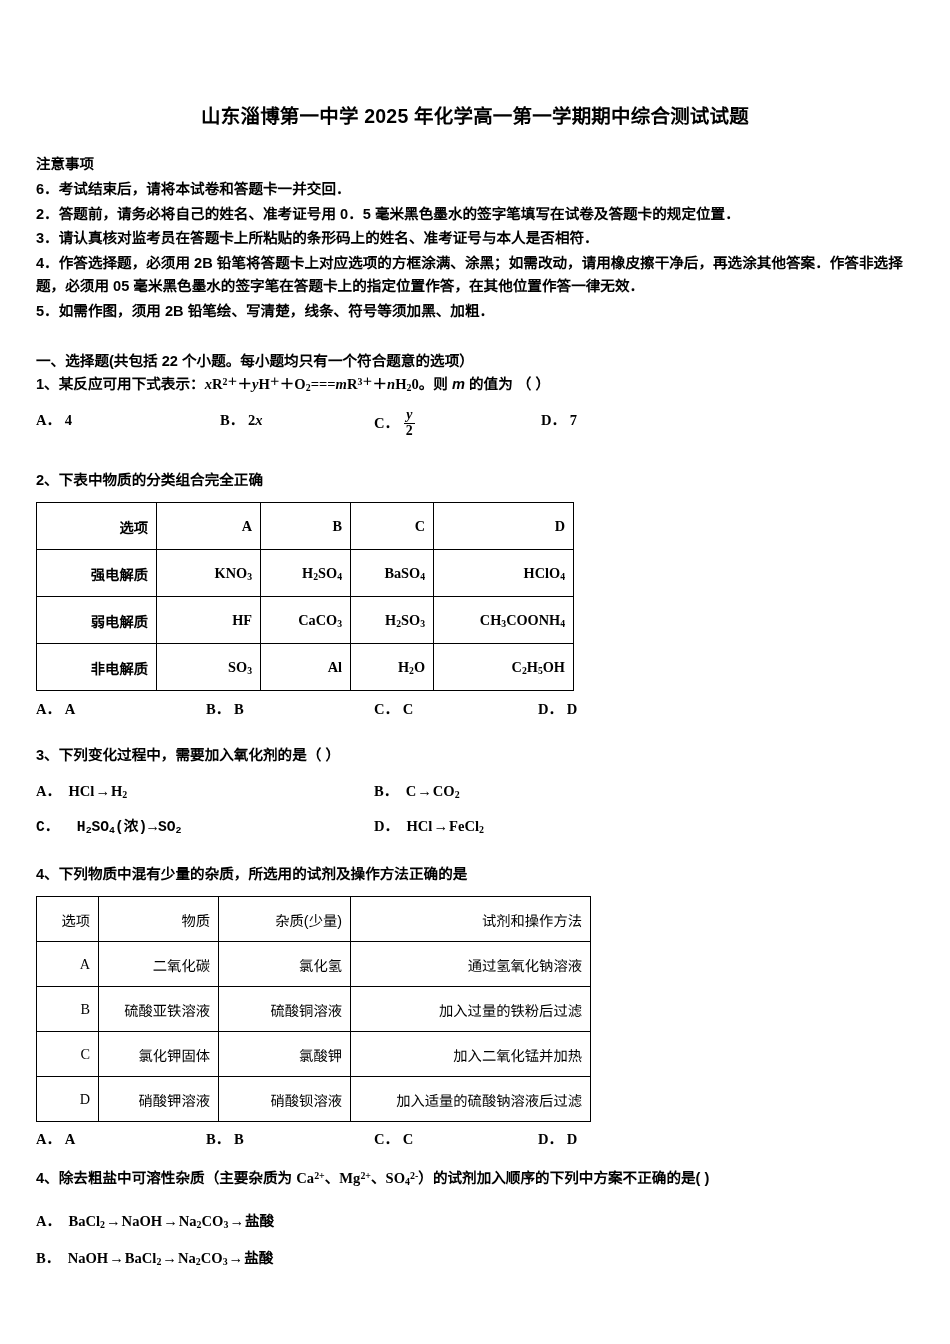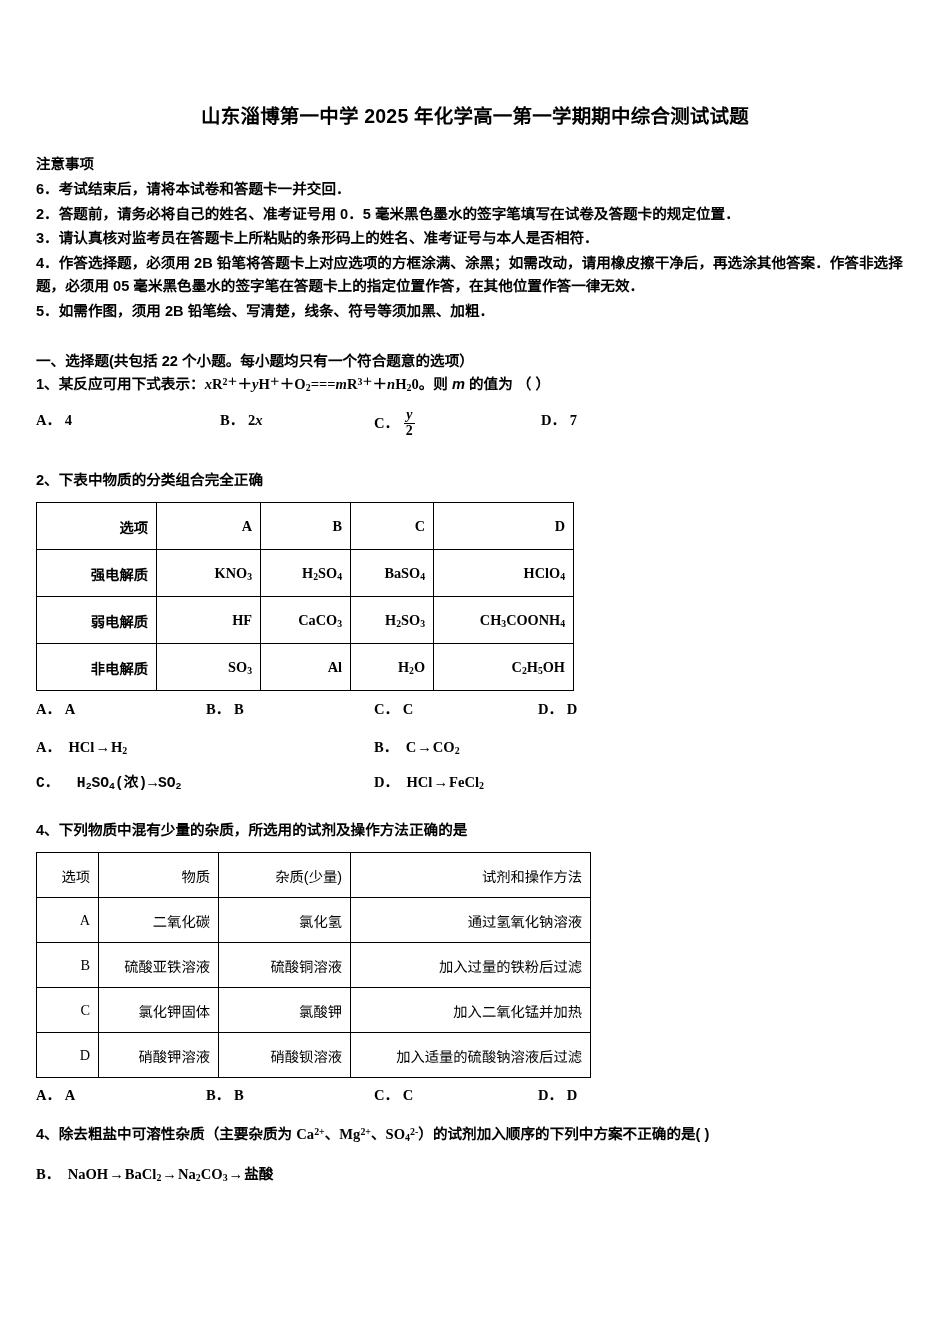--- a/index.html
+++ b/index.html
@@ -215,20 +215,21 @@
       </tbody>
     </table>
 
     <div class="opt-row" style="margin-top:6px;">
       <span class="opt" style="left:0px;"><span>A．</span>&nbsp;<span>A</span></span>
       <span class="opt" style="left:170px;"><span>B．</span>&nbsp;<span>B</span></span>
       <span class="opt" style="left:338px;"><span>C．</span>&nbsp;<span>C</span></span>
       <span class="opt" style="left:502px;"><span>D．</span>&nbsp;<span>D</span></span>
     </div>
 
+    <div class="q-line" style="margin-top:20px;">3、下列变化过程中，需要加入氧化剂的是（   ）</div>
 
     <div class="opt-row" style="margin-top:12px;">
       <span class="opt" style="left:0px;"><span>A．</span>&nbsp;&nbsp;HCl<span class="arrow">→</span>H<sub>2</sub></span>
       <span class="opt" style="left:338px;"><span>B．</span>&nbsp;&nbsp;C<span class="arrow">→</span>CO<sub>2</sub></span>
     </div>
     <div class="opt-row" style="margin-top:9px;">
       <span class="opt" style="left:0px;font-family:Liberation Mono, monospace;"><span>C．</span>&nbsp;&nbsp;H<sub>2</sub>SO<sub>4</sub>(浓)<span class="arrow">→</span>SO<sub>2</sub></span>
       <span class="opt" style="left:338px;"><span>D．</span>&nbsp;&nbsp;HCl<span class="arrow">→</span>FeCl<sub>2</sub></span>
     </div>
 
@@ -279,18 +280,21 @@
       <span class="opt" style="left:0px;"><span>A．</span>&nbsp;<span>A</span></span>
       <span class="opt" style="left:170px;"><span>B．</span>&nbsp;<span>B</span></span>
       <span class="opt" style="left:338px;"><span>C．</span>&nbsp;<span>C</span></span>
       <span class="opt" style="left:502px;"><span>D．</span>&nbsp;<span>D</span></span>
     </div>
 
     <div class="q-line" style="margin-top:11px;">
       <span>4、除去粗盐中可溶性杂质（主要杂质为 </span><span class="eq">Ca<sup>2+</sup>、Mg<sup>2+</sup>、SO<sub>4</sub><sup>2-</sup></span><span>）的试剂加入顺序的下列中方案不正确的是(  )</span>
     </div>
 
+    <div class="opt-row" style="margin-top:14px;">
+      <span class="opt" style="left:0px;"><span>A．</span>&nbsp;&nbsp;BaCl<sub>2</sub><span class="arrow">→</span>NaOH<span class="arrow">→</span>Na<sub>2</sub>CO<sub>3</sub><span class="arrow">→</span>盐酸</span>
+    </div>
     <div class="opt-row" style="margin-top:11px;text-align:right;">
       <span class="opt" style="left:0px;"><span>B．</span>&nbsp;&nbsp;NaOH<span class="arrow">→</span>BaCl<sub>2</sub><span class="arrow">→</span>Na<sub>2</sub>CO<sub>3</sub><span class="arrow">→</span>盐酸</span>
     </div>
 
   </div>
 </div>
 
 </body></html>

